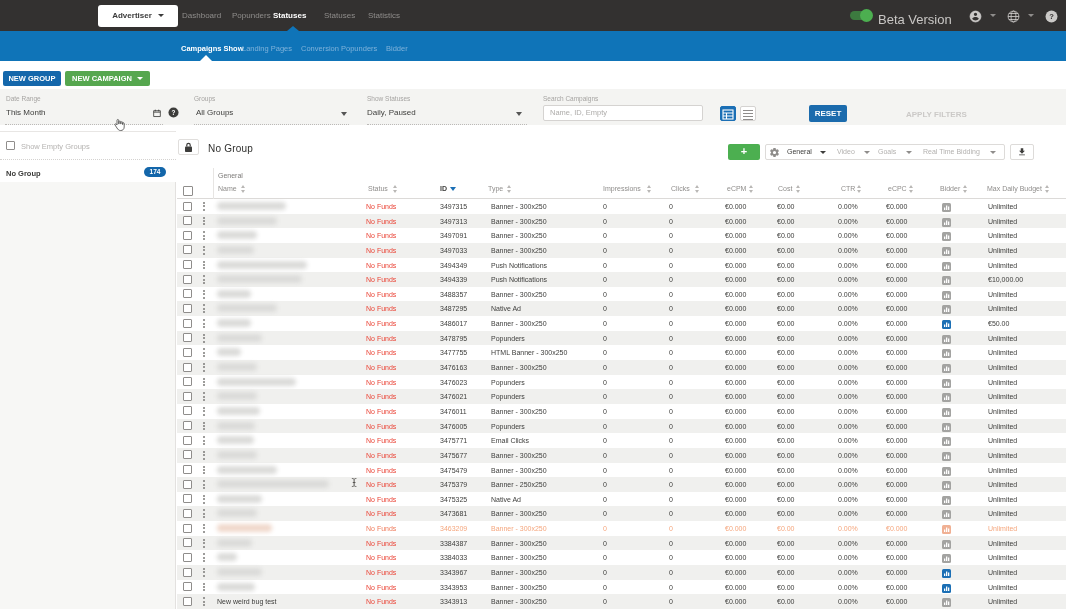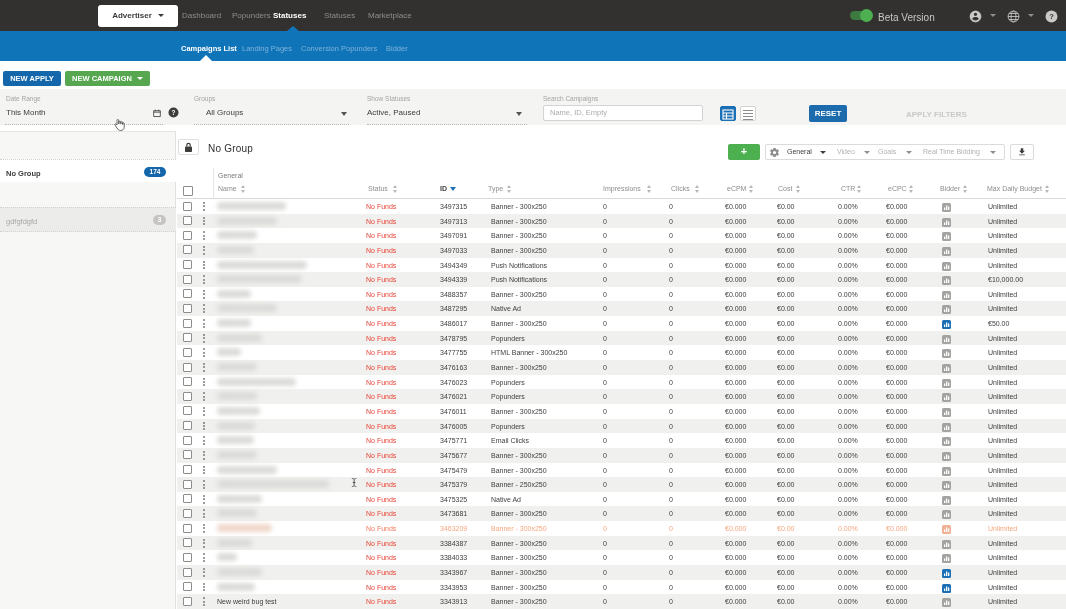--- a/index.html
+++ b/index.html
@@ -7,21 +7,21 @@
 
 #topbar { position:absolute; left:0; top:0; width:1066px; height:31px; background:#333130; }
 #advbtn { position:absolute; left:98px; top:5px; width:80px; height:22px; background:#fff; border-radius:3px; font-size:8px; font-weight:bold; color:#3b3b3b; line-height:22px; text-align:center; }
 #advbtn .car { display:inline-block; margin-left:6px; width:0; height:0; border-left:3px solid transparent; border-right:3px solid transparent; border-top:3.5px solid #3b3b3b; vertical-align:1px; }
 .tlink { position:absolute; top:11px; font-size:8px; color:#8f8d8b; }
 .tlink.on { color:#fff; font-weight:bold; }
 #notch-dark { position:absolute; left:287px; top:26px; width:0; height:0; border-left:6px solid transparent; border-right:6px solid transparent; border-bottom:5px solid #0f74b8; }
 
 #tog { position:absolute; left:850px; top:11px; width:22px; height:9px; border-radius:5px; background:#3c7a3f; }
 #tog .kn { position:absolute; right:-1px; top:-2px; width:13px; height:13px; border-radius:50%; background:#4caf50; }
-#beta { position:absolute; left:878px; top:12px; font-size:10px; color:#c9c7c5; }
+#beta { position:absolute; left:878px; top:12px; font-size:13px; color:#c9c7c5; }
 .topico { position:absolute; top:10px; }
 .tcar { position:absolute; top:14px; width:0; height:0; border-left:3px solid transparent; border-right:3px solid transparent; border-top:3.5px solid #8f8d8b; }
 
 #subnav { position:absolute; left:0; top:31px; width:1066px; height:30px; background:#0f74b8; }
 .slink { position:absolute; top:13px; font-size:7.5px; color:#7fb2da; }
 .slink.on { color:#fff; font-weight:bold; }
 #notch-white { position:absolute; left:200px; top:55px; width:0; height:0; border-left:6px solid transparent; border-right:6px solid transparent; border-bottom:6px solid #fff; }
 
 #actions { position:absolute; left:0; top:61px; width:1066px; height:28px; background:#fff; }
 .abtn { position:absolute; top:10px; height:15px; border-radius:2px; color:#fff; font-size:7.5px; font-weight:bold; text-align:center; line-height:15px; }
@@ -784,27 +784,27 @@
             <rect width="9" height="9" rx="1.5" fill="#a3a3a1"></rect>
             <rect x="2" y="4.5" width="1.3" height="2.5" fill="#fff"></rect>
             <rect x="4" y="2.5" width="1.3" height="4.5" fill="#fff"></rect>
             <rect x="6" y="3.5" width="1.3" height="3.5" fill="#fff"></rect>
           </svg></span>
 <span class="c" style="left:988px">Unlimited</span>
 </div>
   </div>
 
   <div id="sidebar">
+    <div id="seg">
+        <span class="box"></span>
+        <span class="lb">Show Empty Groups</span>
+      </div>
     <div class="grow" style="top:27px; height:23px; background:#fff;">
       <span class="gt" style="color:#3b3b39; font-weight:bold;">No Group</span>
       <span class="badge" style="background:#1366aa; width:22px;">174</span>
-    </div>
-    <div class="grow" style="top:75px; background:#ececea; border-bottom:1px dotted #d4d2d0;">
-      <span class="gt" style="color:#aaa8a6;">gdfgfdgfd</span>
-      <span class="badge" style="background:#c6c4c2; width:13px;">3</span>
     </div>
   </div>
 
   <div id="main">
     <div id="lockbox">
       <svg width="9" height="11" viewBox="0 0 9 11" style="position:absolute;left:5px;top:2px">
           <rect x="1" y="4.5" width="7" height="5.5" rx="0.8" fill="#3d3d3b"></rect>
           <path d="M2.8 4.5 V3 a1.7 1.7 0 0 1 3.4 0 V4.5" fill="none" stroke="#3d3d3b" stroke-width="1.2"></path>
         </svg>
     </div>
@@ -858,21 +858,21 @@
     <span class="h" style="left:810px">Max Daily Budget</span>
       <span class="sort" style="left:868px"></span>
   </div>
 
   <div id="topbar">
     <div id="advbtn">Advertiser<span class="car"></span></div>
     <span class="tlink" style="left:182px">Dashboard</span>
     <span class="tlink" style="left:232px">Popunders</span>
     <span class="tlink on" style="left:273px">Statuses</span>
     <span class="tlink" style="left:324px">Statuses</span>
-    <span class="tlink" style="left:368px">Marketplace</span>
+    <span class="tlink" style="left:368px">Statistics</span>
     <div id="notch-dark"></div>
     <div id="tog">
         <div class="kn"></div>
       </div>
     <span id="beta">Beta Version</span>
     <svg class="topico" style="left:969px" width="13" height="13" viewBox="0 0 24 24">
         <path fill="#cbc9c7" d="M12 2C6.48 2 2 6.48 2 12s4.48 10 10 10 10-4.48 10-10S17.52 2 12 2zm0 3c1.66 0 3 1.34 3 3s-1.34 3-3 3-3-1.34-3-3 1.34-3 3-3zm0 14.2c-2.5 0-4.71-1.28-6-3.22.03-1.99 4-3.08 6-3.08 1.99 0 5.97 1.09 6 3.08-1.29 1.94-3.5 3.22-6 3.22z"></path>
         <circle cx="12" cy="12" r="10" fill="none" stroke="#cbc9c7" stroke-width="1.6"></circle>
       </svg>
     <span class="tcar" style="left:990px"></span>
@@ -884,29 +884,29 @@
         </g>
       </svg>
     <span class="tcar" style="left:1028px"></span>
     <svg class="topico" style="left:1045px" width="13" height="13" viewBox="0 0 24 24">
         <circle cx="12" cy="12" r="11" fill="#cbc9c7"></circle>
         <text x="12" y="17" font-size="14" font-weight="bold" text-anchor="middle" fill="#333130" font-family="Liberation Sans, sans-serif">?</text>
       </svg>
   </div>
 
   <div id="subnav">
-    <span class="slink on" style="left:181px">Campaigns List</span>
+    <span class="slink on" style="left:181px">Campaigns Show</span>
     <span class="slink" style="left:242px">Landing Pages</span>
     <span class="slink" style="left:301px">Conversion Popunders</span>
     <span class="slink" style="left:386px">Bidder</span>
   </div>
   <div id="notch-white"></div>
 
   <div id="actions">
-    <div class="abtn" id="btn-ng">NEW APPLY</div>
+    <div class="abtn" id="btn-ng">NEW GROUP</div>
     <div class="abtn" id="btn-nc">NEW CAMPAIGN<span class="car"></span></div>
   </div>
 
   <svg id="handcur" style="position:absolute;left:112px;top:118px;z-index:9" width="14" height="14" viewBox="0 0 24 24">
       <path d="M10 2.5c.8 0 1.4.6 1.4 1.4V10h.8V6.5c0-.7.6-1.3 1.3-1.3s1.3.6 1.3 1.3V10h.8V7.5c0-.7.5-1.2 1.2-1.2s1.2.5 1.2 1.2V11h.7V9.2c0-.6.5-1.1 1.1-1.1.6 0 1.1.5 1.1 1.1v6.2c0 3.6-2.4 6.1-6 6.1-3.2 0-4.6-1.7-6.4-4.4L5.2 12c-.4-.7-.2-1.5.5-1.9.6-.3 1.3-.2 1.8.4l1.1 1.4V3.9c0-.8.6-1.4 1.4-1.4z" fill="#fff" stroke="#4a4a48" stroke-width="1.4"></path>
     </svg>
   <svg id="ibeam" style="position:absolute;left:351px;top:477px;z-index:9" width="8" height="11" viewBox="0 0 9 12">
       <path d="M1 1.5 c1.5 0 2 .5 2.5 1 .5-.5 1-1 2.5-1 M3.5 2.5 v7 M1 10.5 c1.5 0 2-.5 2.5-1 .5 .5 1 1 2.5 1 M2 6 h3" fill="none" stroke="#55534f" stroke-width="1.1"></path>
     </svg>
   <div id="filters">
@@ -914,25 +914,25 @@
     <span class="fval" style="left:6px">This Month</span>
     <span class="fdots" style="left:5px; width:158px;"></span>
     <svg style="position:absolute; left:152px; top:19px;" width="10" height="10" viewBox="0 0 24 24">
         <path fill="none" stroke="#3d3d3b" stroke-width="2" d="M4 6.5h16v14H4z M4 10h16 M8 4v4 M16 4v4"></path>
       </svg>
     <svg style="position:absolute; left:168px; top:18px;" width="11" height="11" viewBox="0 0 24 24">
         <circle cx="12" cy="12" r="11" fill="#3d3d3b"></circle>
         <text x="12" y="17" font-size="14" font-weight="bold" text-anchor="middle" fill="#fff" font-family="Liberation Sans, sans-serif">?</text>
       </svg>
     <span class="flabel" style="left:194px">Groups</span>
-    <span class="fval" style="left:206px">All Groups</span>
+    <span class="fval" style="left:196px">All Groups</span>
     <span class="fcar" style="left:341px"></span>
     <span class="fdots" style="left:194px; width:155px;"></span>
     <span class="flabel" style="left:367px">Show Statuses</span>
-    <span class="fval" style="left:367px">Active, Paused</span>
+    <span class="fval" style="left:367px">Daily, Paused</span>
     <span class="fcar" style="left:516px"></span>
     <span class="fdots" style="left:367px; width:160px;"></span>
     <span class="flabel" style="left:543px">Search Campaigns</span>
     <div id="searchbox">Name, ID, Empty</div>
     <div class="vicon" id="vic1"><svg width="14" height="13" viewBox="0 0 14 13">
           <g stroke="#fff" stroke-width="1.1" fill="none">
             <rect x="2" y="2" width="10" height="9"></rect>
             <path d="M2 5h10 M2 8h10 M5.5 5v6"></path>
           </g>
         </svg></div>

